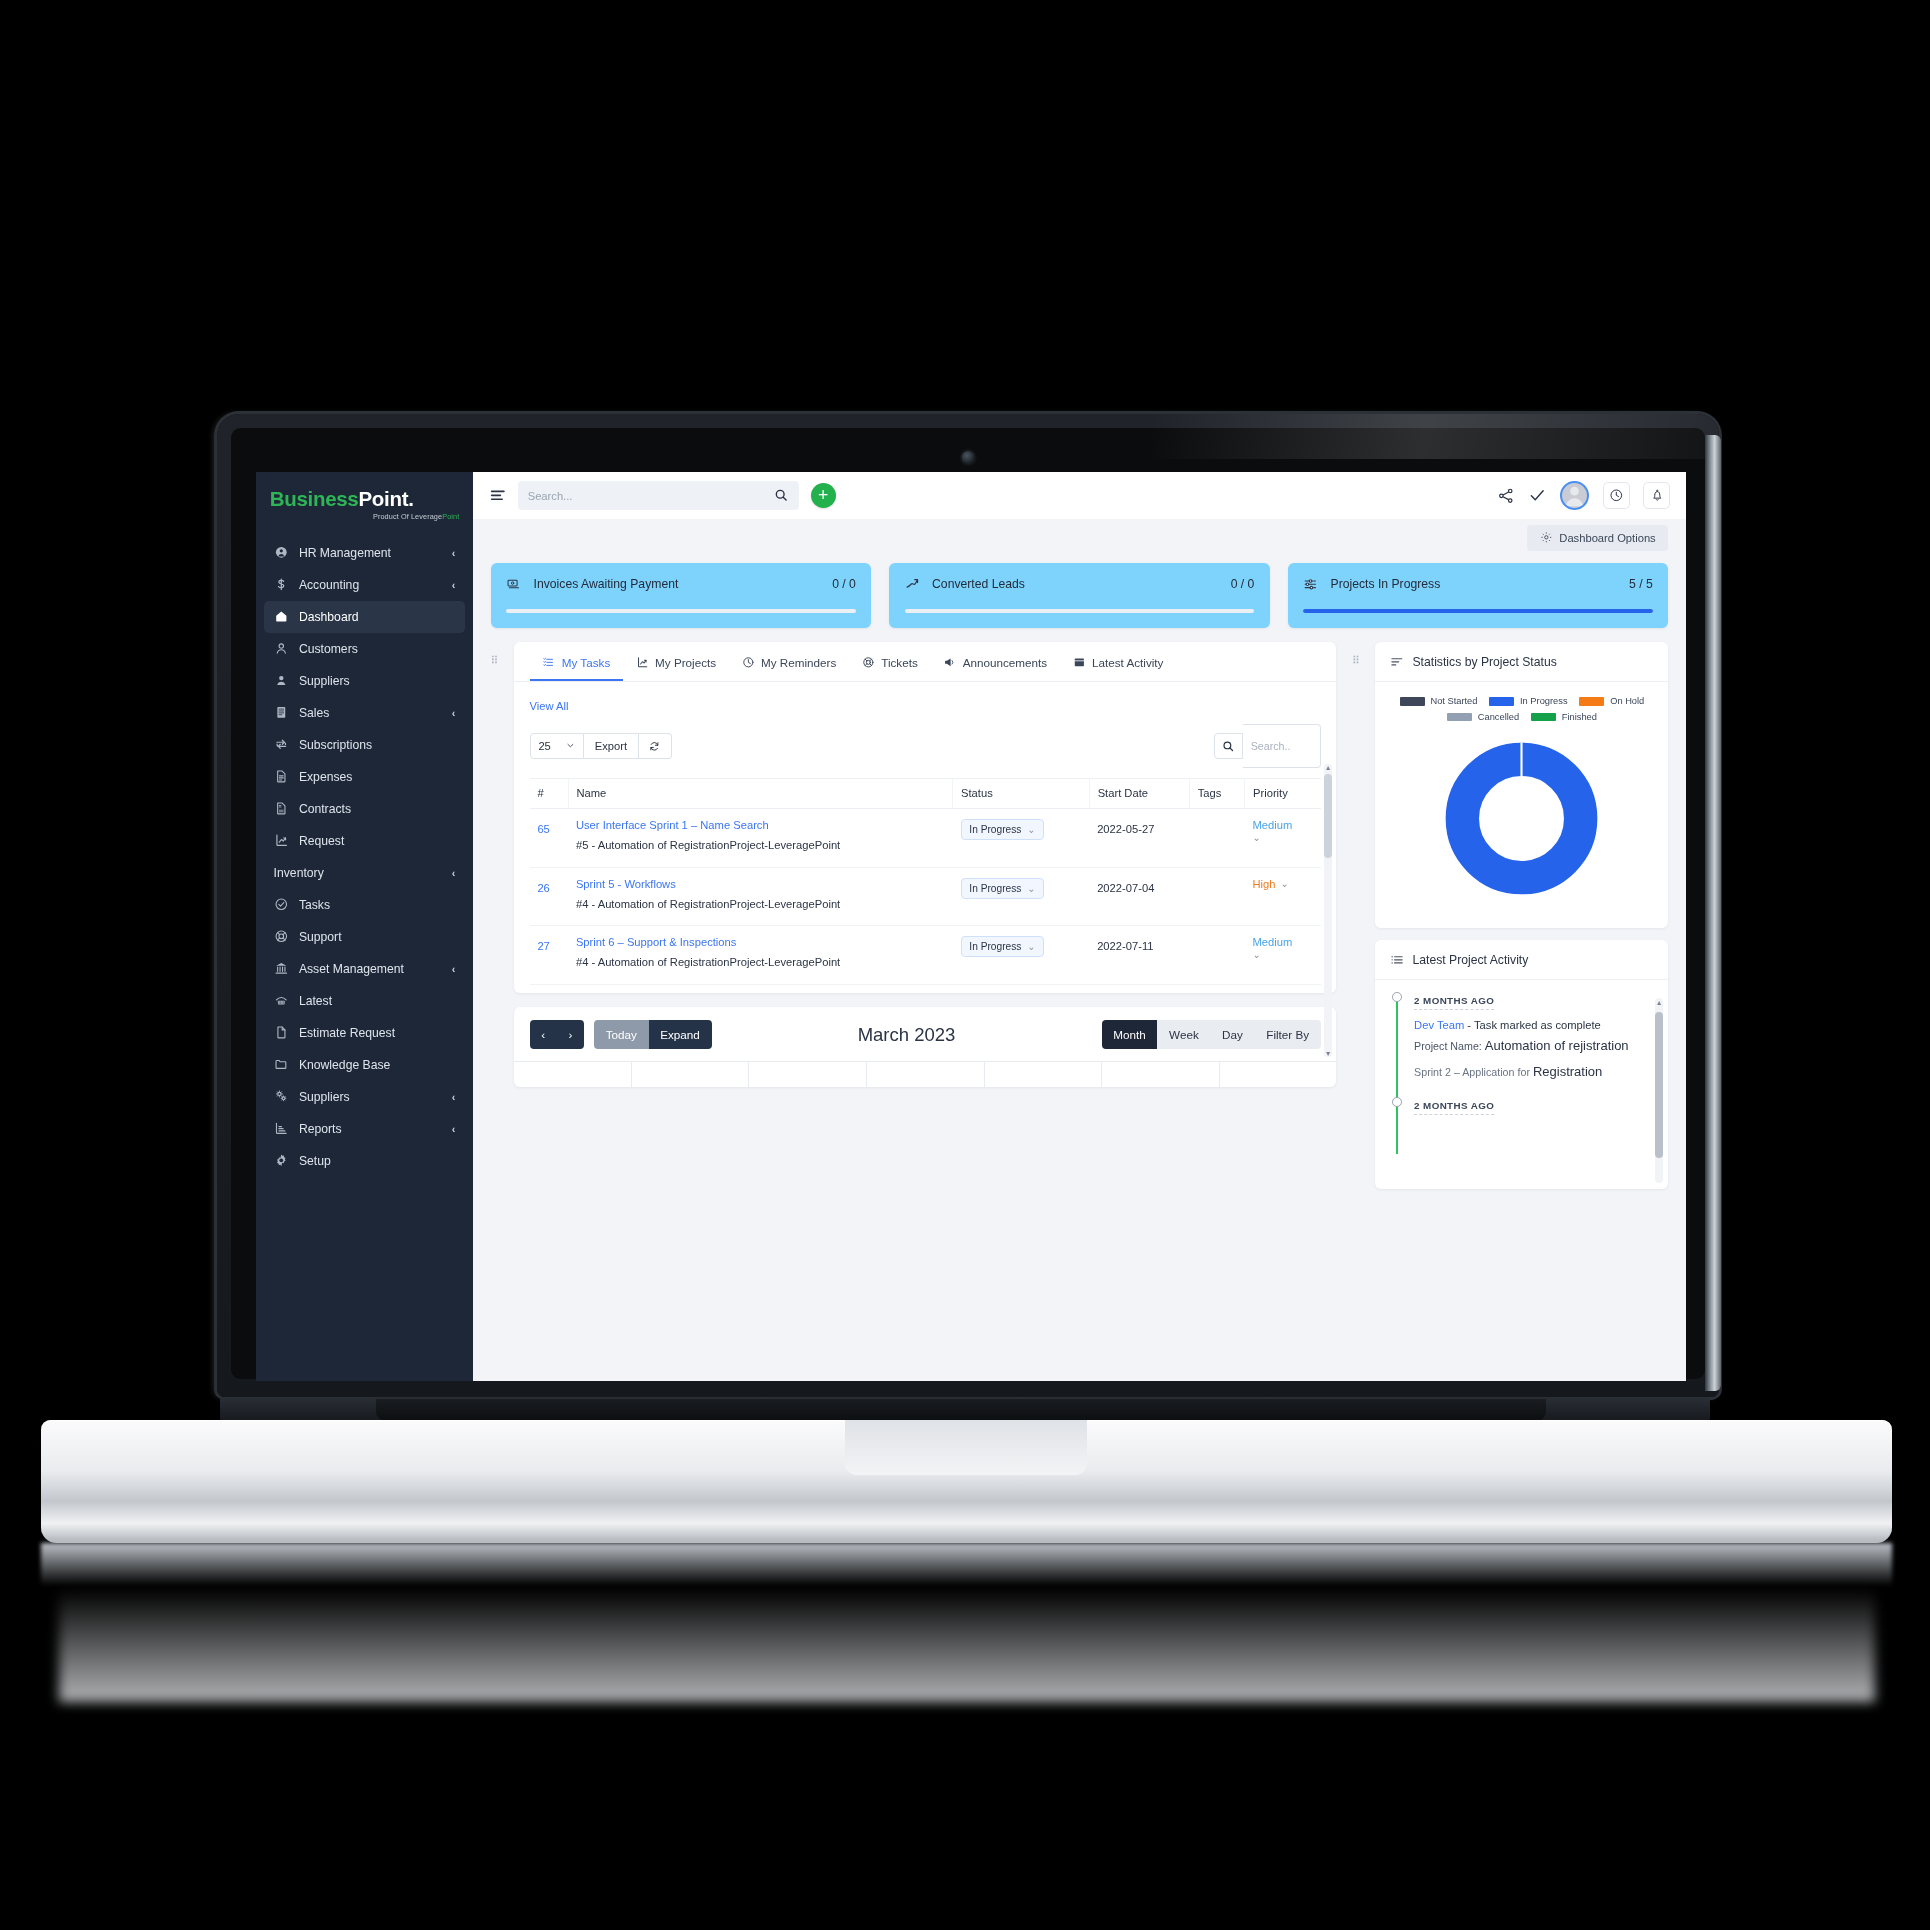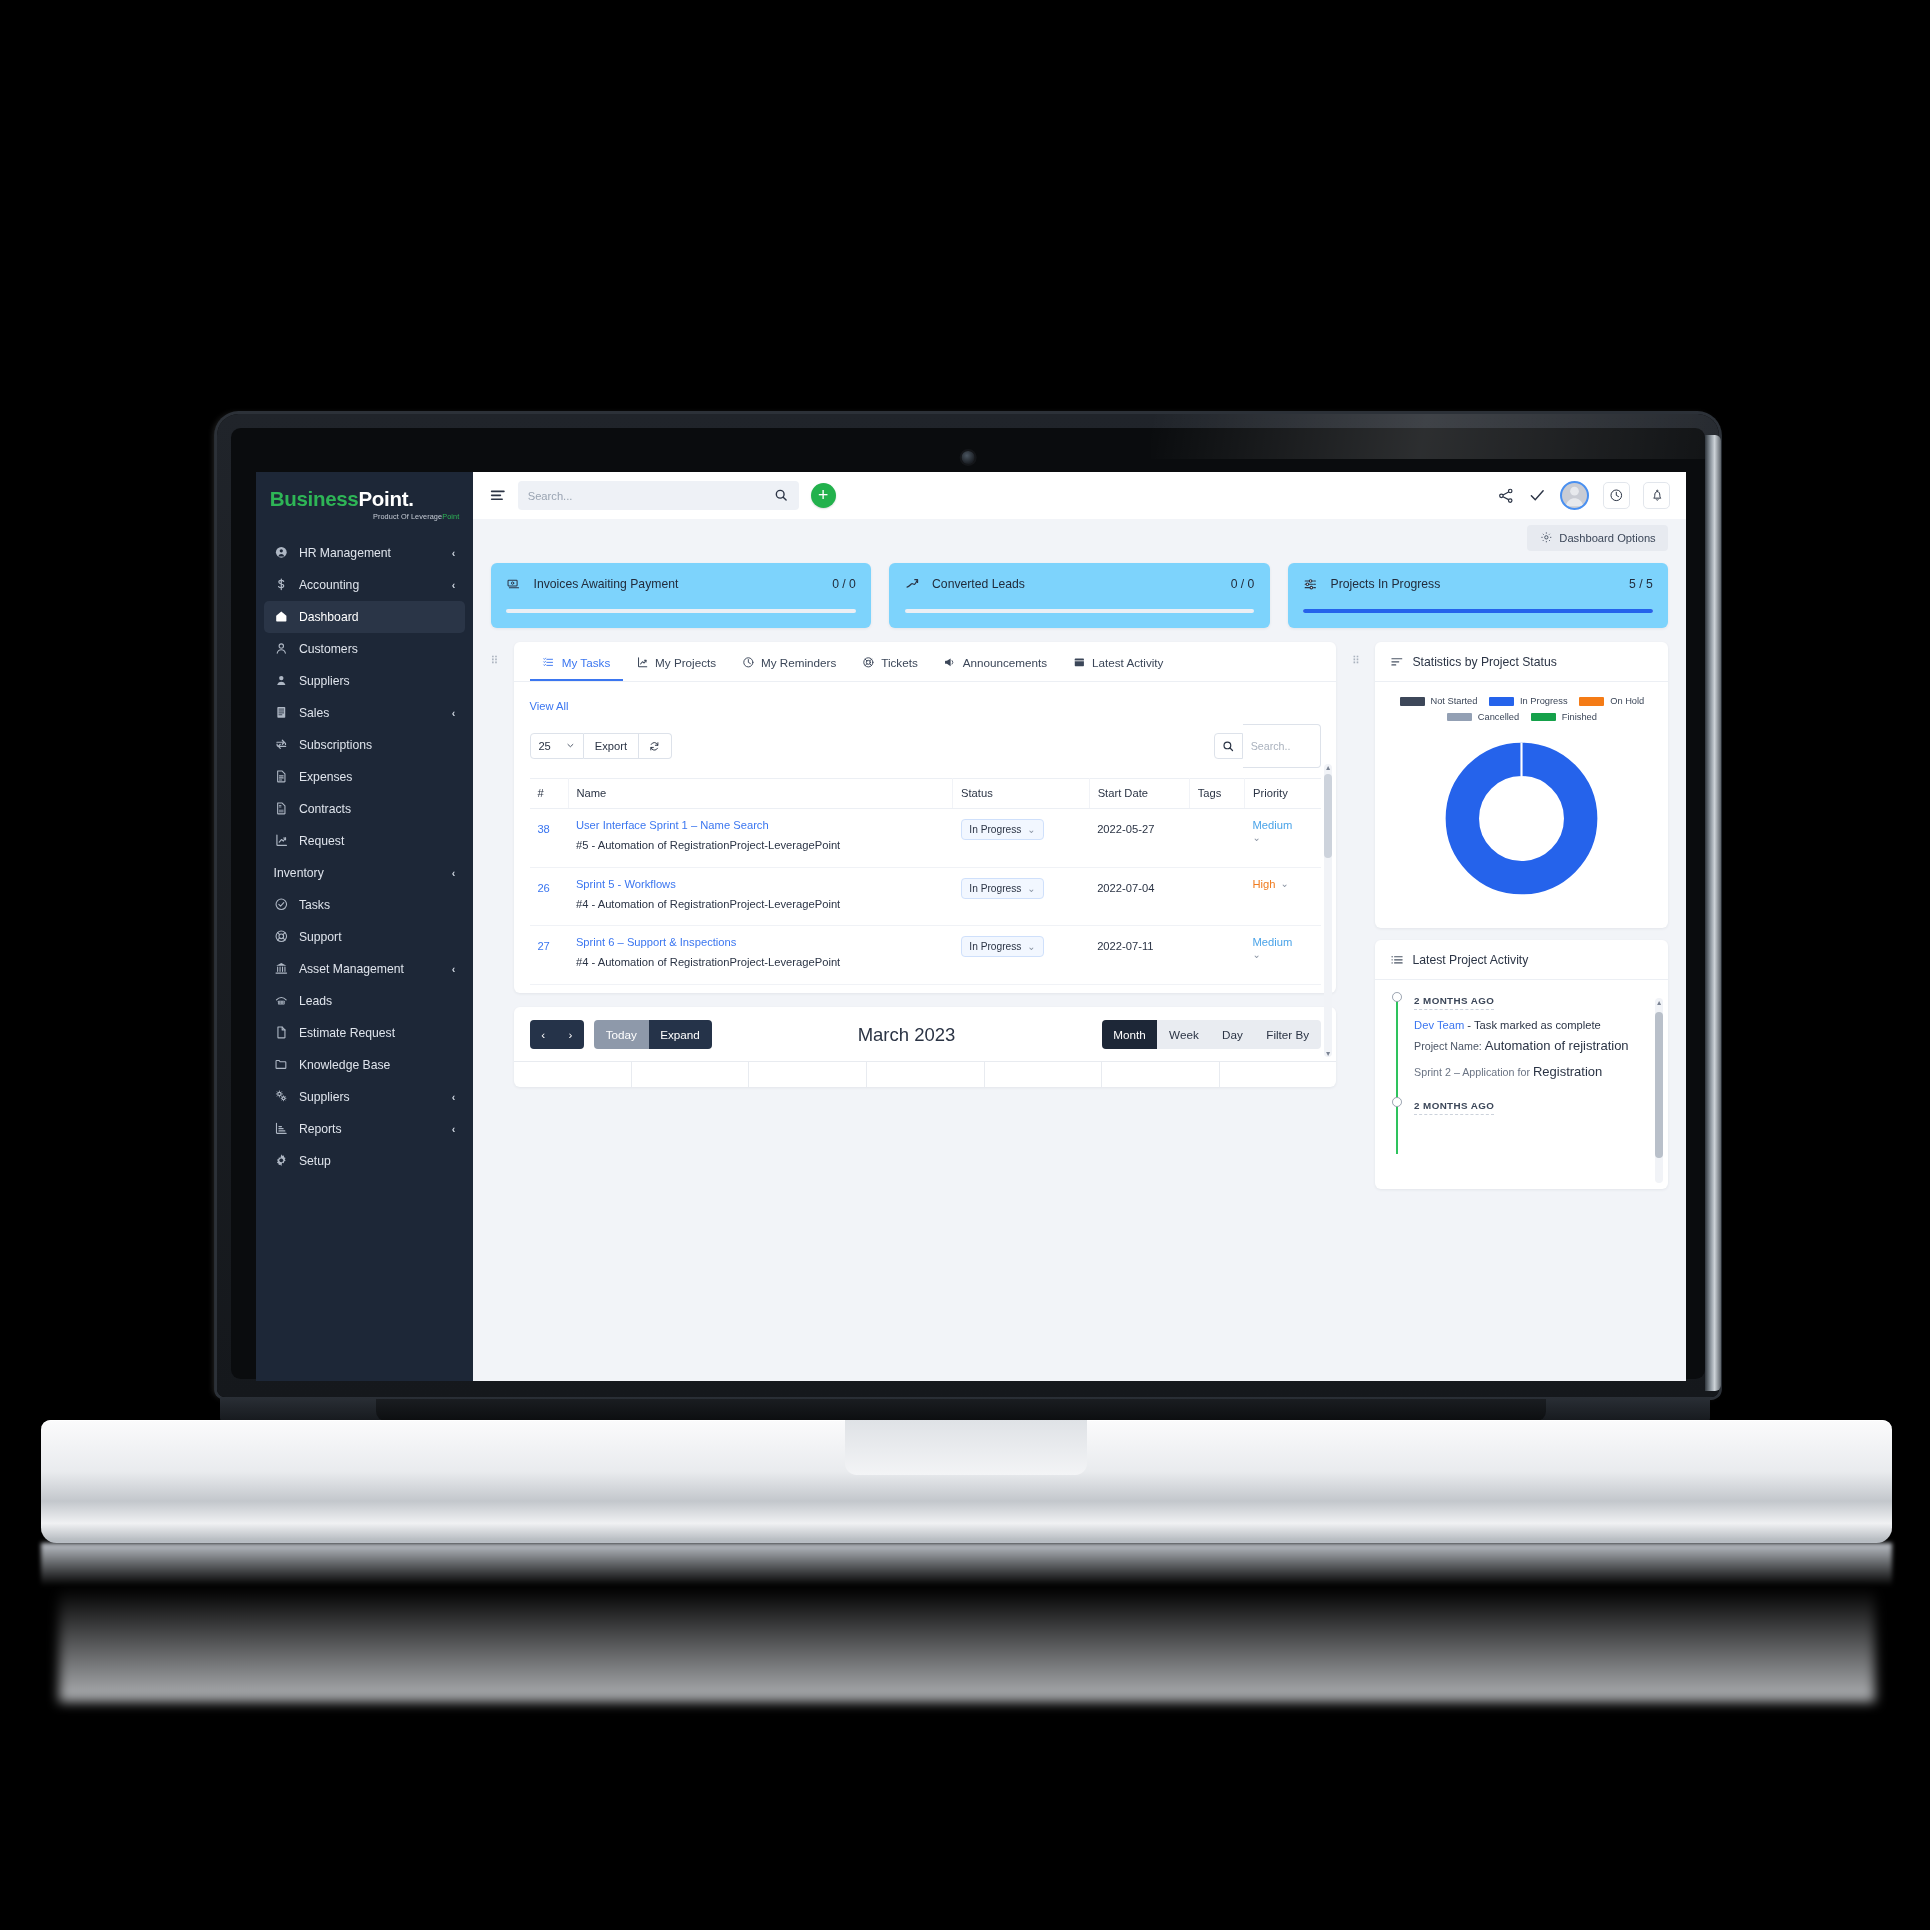--- a/index.html
+++ b/index.html
@@ -448,21 +448,21 @@
               <span class="chev">‹</span>
             </div>
             <div class="nav-item">
               <span class="ico">
                 <svg viewBox="0 0 20 20" width="14.6" height="14.6" fill="none" stroke="currentColor" stroke-width="1.5" stroke-linecap="round" stroke-linejoin="round">
                   <path d="M3.4 9.4c2-2.2 4.2-3.2 6.6-3.2s4.6 1 6.6 3.2" stroke-width="1.6"></path>
                   <rect x="5.4" y="10.6" width="9.2" height="5" rx=".8" fill="currentColor" stroke="none"></rect>
                   <path d="M7 12.2h.01M9 12.2h.01M11 12.2h.01M13 12.2h.01M7 14h.01M9 14h.01M11 14h.01M13 14h.01" stroke="#1d2737" stroke-width="1.1"></path>
                 </svg>
               </span>
-              <span class="nav-label">Leads</span>
+              <span class="nav-label">Latest</span>
             </div>
             <div class="nav-item">
               <span class="ico">
                 <svg viewBox="0 0 20 20" width="14.6" height="14.6" fill="none" stroke="currentColor" stroke-width="1.5" stroke-linecap="round" stroke-linejoin="round">
                   <path d="M5.4 2.8h5.8L15 6.6V17a.6.6 0 01-.6.6H6a.6.6 0 01-.6-.6z"></path>
                   <path d="M11.2 2.8v3.9H15"></path>
                 </svg>
               </span>
               <span class="nav-label">Estimate Request</span>
             </div>
@@ -734,21 +734,21 @@
                           <th>#</th>
                           <th>Name</th>
                           <th>Status</th>
                           <th>Start Date</th>
                           <th>Tags</th>
                           <th>Priority</th>
                         </tr>
                       </thead>
                     <tbody id="tbody">
                         <tr>
-                          <td><span class="t-id">38</span></td>
+                          <td><span class="t-id">65</span></td>
                           <td><span class="t-name">User Interface Sprint 1 – Name Search</span><span class="t-sub">#5 - Automation of Registration</span><span class="t-sub ln2">Project-LeveragePoint</span></td>
                           <td><span class="status-pill">
                               <span>In Progress</span>
                               <span class="cv">⌄</span>
                             </span></td>
                           <td><span class="t-date">2022-05-27</span></td>
                           <td><span></span></td>
                           <td>
                             <div class="prio-wrap">
                               <span class="prio medium">Medium</span>

